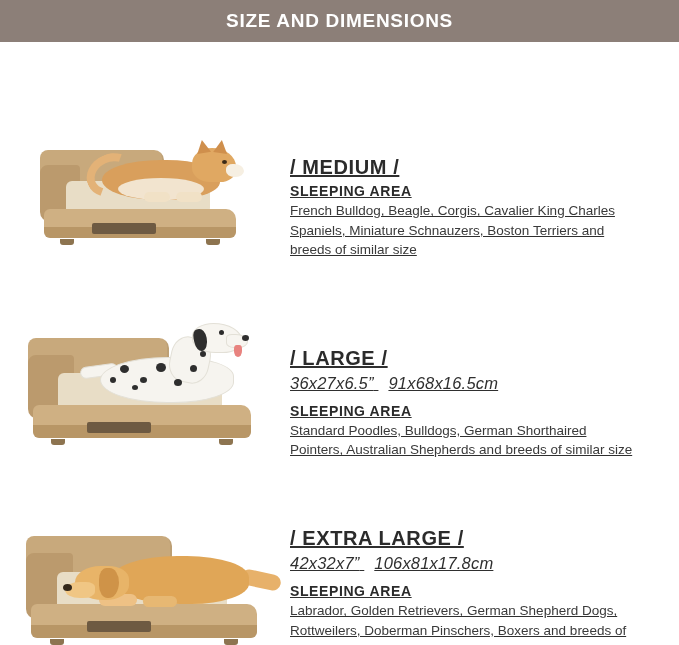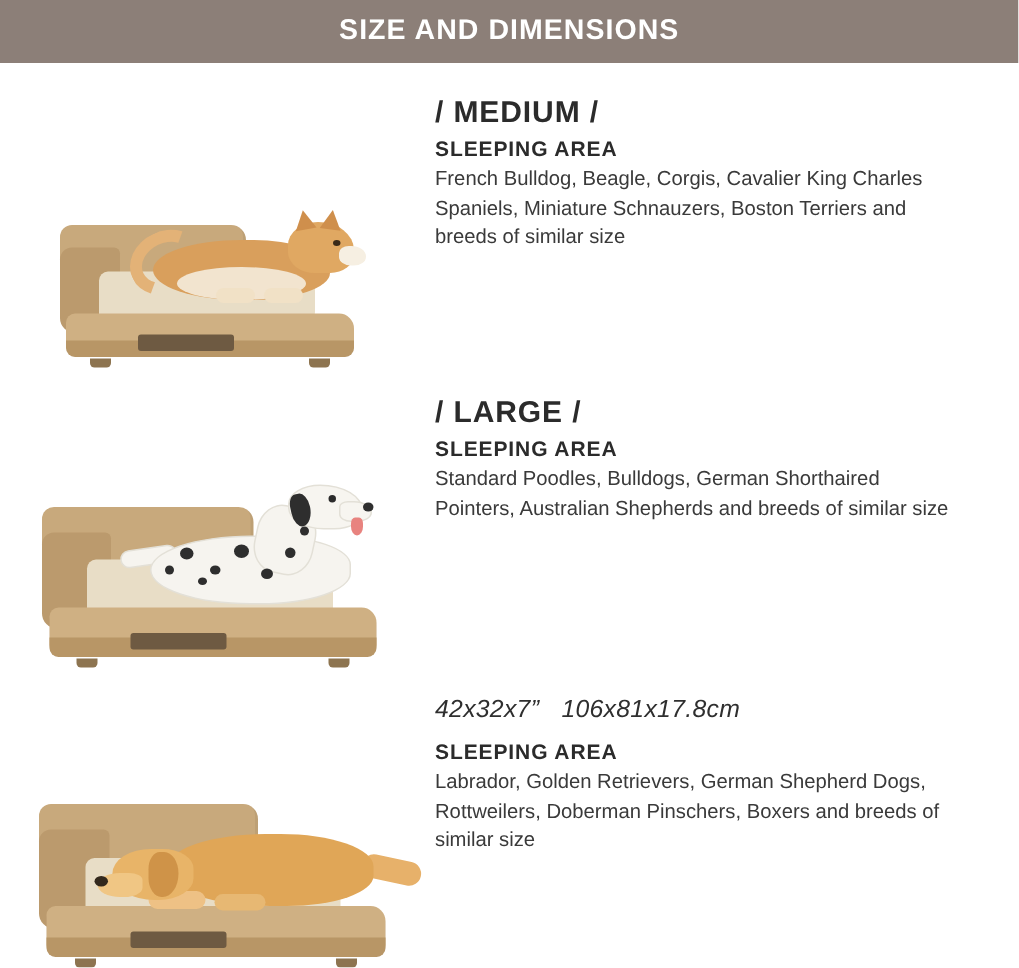--- a/index.html
+++ b/index.html
@@ -30,23 +30,24 @@
     color: #ffffff;
     font-size: 19px;
     font-weight: bold;
     letter-spacing: 0.7px;
   }
   .sections {
     padding-top: 18px;
   }
   .section {
     display: flex;
-    align-items: flex-start;
+    align-items: flex-end;
     height: 200px;
     box-sizing: border-box;
+    text-decoration: underline;
   }
   .illus {
     width: 290px;
     flex: 0 0 290px;
     height: 200px;
     position: relative;
   }
   .info {
     flex: 1;
     padding-right: 36px;
@@ -384,20 +385,24 @@
             <div class="spot" style="left:100px; top:58px; width:8px;  height:7px;"></div>
             <div class="spot" style="left:116px; top:44px; width:7px;  height:7px;"></div>
             <div class="spot" style="left:58px;  top:64px; width:6px;  height:5px;"></div>
             <div class="spot" style="left:36px;  top:56px; width:6px;  height:6px;"></div>
             <div class="spot" style="left:126px; top:30px; width:6px;  height:6px;"></div>
           </div>
         </div>
       </div>
       <div class="info">
         <p class="size-name">/ LARGE /</p>
+        <p class="dims">
+          <span>36x27x6.5”</span>
+          <span class="metric">91x68x16.5cm</span>
+        </p>
         <p class="sleep-label">SLEEPING AREA</p>
         <p class="breeds">Standard Poodles, Bulldogs, German Shorthaired Pointers, Australian Shepherds and breeds of similar size</p>
       </div>
     </div>
 
     <div class="section">
       <div class="illus">
         <div class="bed bed-xl">
           <div class="back-wall"></div>
           <div class="side-wall"></div>
@@ -413,20 +418,21 @@
             <div class="paw-a"></div>
             <div class="paw-b"></div>
             <div class="head"></div>
             <div class="ear"></div>
             <div class="snout"></div>
             <div class="nose"></div>
           </div>
         </div>
       </div>
       <div class="info">
+        <p class="size-name">/ EXTRA LARGE /</p>
         <p class="dims">
           <span>42x32x7”</span>
           <span class="metric">106x81x17.8cm</span>
         </p>
         <p class="sleep-label">SLEEPING AREA</p>
         <p class="breeds">Labrador, Golden Retrievers, German Shepherd Dogs, Rottweilers, Doberman Pinschers, Boxers and breeds of similar size</p>
       </div>
     </div>
 
   </div>

